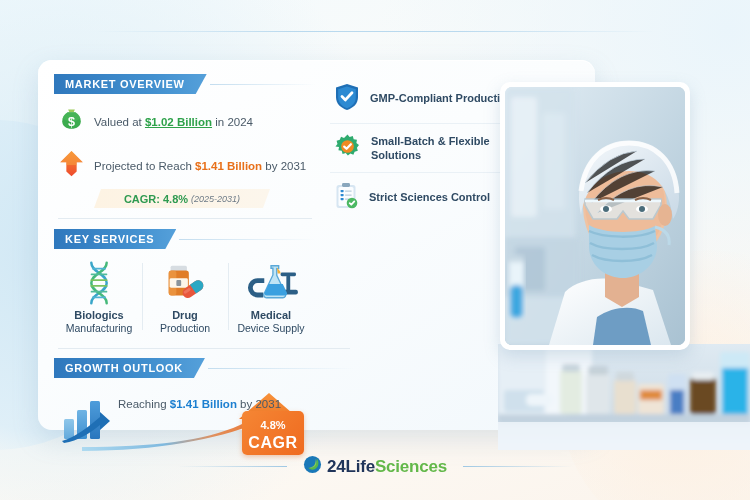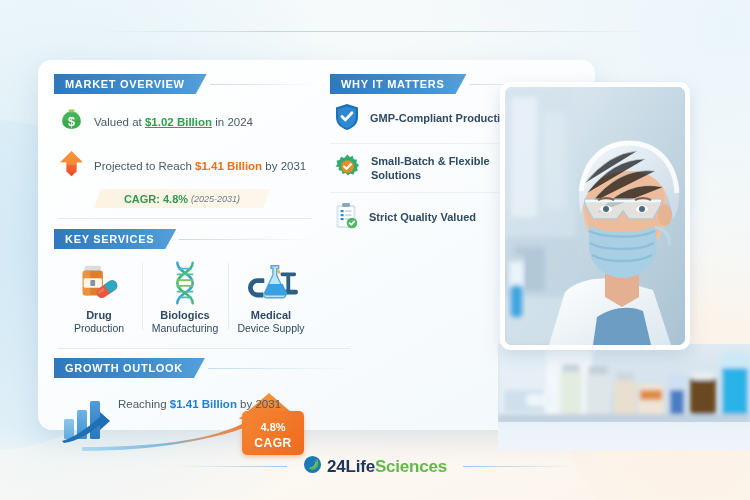--- a/index.html
+++ b/index.html
@@ -100,21 +100,21 @@
   .growth-text b { color: #1c7fd0; font-weight: bold; }
   .cagr-badge {
     position: absolute; left: 188px; top: 26px; width: 62px; height: 44px;
     background: linear-gradient(135deg,#f58634,#ef6a1f);
     border-radius: 5px; color: #fff; text-align: left;
     display: flex; flex-direction: column; align-items: center; justify-content: center;
     box-shadow: 0 2px 5px rgba(220,110,40,.35);
   }
   .cagr-badge .num { font-size: 17px; font-weight: bold; line-height: 1; }
   .cagr-badge .num span { font-size: 11px; }
-  .cagr-badge .lbl { font-size: 12px; font-weight: bold; letter-spacing: .6px; margin-top: 2px; }
+  .cagr-badge .lbl { font-size: 16px; font-weight: bold; letter-spacing: .6px; margin-top: 2px; }
 
   
   .right-col { position: absolute; left: 292px; top: 14px; width: 196px; }
   .why-row { display: flex; align-items: center; gap: 10px; padding: 9px 2px 8px 4px; }
   .why-row + .why-row { border-top: 1px solid #eaf1f6; }
   .why-text { font-size: 11px; font-weight: bold; color: #2f4a63; line-height: 1.2; }
 
   
   .photo-frame {
     position: absolute; left: 500px; top: 82px; width: 190px; height: 268px;
@@ -195,38 +195,20 @@
       </div>
 
       <div class="divider-h"></div>
 
       <div class="banner-wrap" style="margin-top:10px">
         <div class="banner">KEY SERVICES</div>
         <div class="banner-line"></div>
       </div>
 
       <div class="services">
-        <div class="svc">
-          <div class="svc-icon">
-            <svg width="50" height="48" viewBox="0 0 52 50">
-              <rect x="11" y="7" width="17" height="6" rx="1.6" fill="#d7dde2"></rect>
-              <rect x="9" y="12" width="21" height="26" rx="3" fill="#e07d28"></rect>
-              <rect x="9" y="12" width="8" height="26" rx="3" fill="#ee9a44" opacity=".75"></rect>
-              <rect x="10" y="20" width="19" height="10" rx="1.5" fill="#fdf6ea"></rect>
-              <rect x="17" y="22" width="5" height="6" rx="1" fill="#8b949b"></rect>
-              <g transform="rotate(-35 34 31)">
-                <rect x="22" y="26" width="24" height="11" rx="5.5" fill="#e8563c"></rect>
-                <path d="M34 26h6.5a5.5 5.5 0 0 1 0 11H34z" fill="#2ba8c4"></path>
-                <rect x="24" y="28" width="8" height="3" rx="1.5" fill="#ef7a63" opacity=".8"></rect>
-              </g>
-            </svg>
-          </div>
-          <div class="svc-l1">Drug</div>
-          <div class="svc-l2">Production</div>
-        </div>
         <div class="svc">
           <div class="svc-icon">
             <svg width="42" height="48" viewBox="0 0 42 50">
               <g fill="none" stroke-width="2.6" stroke-linecap="round">
                 <path d="M13 4c0 10 16 11 16 21s-16 11-16 21" stroke="#3aa6c9"></path>
                 <path d="M29 4c0 10-16 11-16 21s16 11 16 21" stroke="#46b97a"></path>
               </g>
               <g stroke-width="1.8" stroke-linecap="round">
                 <path d="M14.5 10h13" stroke="#4fb3d4"></path>
                 <path d="M13.2 16h15.6" stroke="#52bb9a"></path>
@@ -235,20 +217,38 @@
                 <path d="M13.2 34h15.6" stroke="#52bb9a"></path>
                 <path d="M14.5 40h13" stroke="#4fb3d4"></path>
               </g>
             </svg>
           </div>
           <div class="svc-l1">Biologics</div>
           <div class="svc-l2">Manufacturing</div>
         </div>
         <div class="svc">
           <div class="svc-icon">
+            <svg width="50" height="48" viewBox="0 0 52 50">
+              <rect x="11" y="7" width="17" height="6" rx="1.6" fill="#d7dde2"></rect>
+              <rect x="9" y="12" width="21" height="26" rx="3" fill="#e07d28"></rect>
+              <rect x="9" y="12" width="8" height="26" rx="3" fill="#ee9a44" opacity=".75"></rect>
+              <rect x="10" y="20" width="19" height="10" rx="1.5" fill="#fdf6ea"></rect>
+              <rect x="17" y="22" width="5" height="6" rx="1" fill="#8b949b"></rect>
+              <g transform="rotate(-35 34 31)">
+                <rect x="22" y="26" width="24" height="11" rx="5.5" fill="#e8563c"></rect>
+                <path d="M34 26h6.5a5.5 5.5 0 0 1 0 11H34z" fill="#2ba8c4"></path>
+                <rect x="24" y="28" width="8" height="3" rx="1.5" fill="#ef7a63" opacity=".8"></rect>
+              </g>
+            </svg>
+          </div>
+          <div class="svc-l1">Drug</div>
+          <div class="svc-l2">Production</div>
+        </div>
+        <div class="svc">
+          <div class="svc-icon">
             <svg width="58" height="48" viewBox="0 0 60 50">
               <path d="M6 30a10 10 0 0 1 10-10h7v5h-7a5 5 0 0 0 0 10h6v5h-6A10 10 0 0 1 6 30z" fill="#2c5f86"></path>
               <rect x="40" y="14" width="16" height="4" rx="1.5" fill="#2c5f86"></rect>
               <rect x="46" y="17" width="4" height="16" rx="1.5" fill="#2c5f86"></rect>
               <rect x="38" y="32" width="20" height="5" rx="2" fill="#2c5f86"></rect>
               <path d="M30 7h8v3h-2v7l9 19a3 3 0 0 1-2.7 4.4H25.7A3 3 0 0 1 23 35.6l9-19v-7h-2z" fill="#bfe4f5" stroke="#5aa8d8" stroke-width="1.4"></path>
               <path d="M27.5 26h14.8l4.3 9.2a2 2 0 0 1-1.8 2.8H25.2a2 2 0 0 1-1.8-2.8z" fill="#3aa0e0"></path>
               <path d="M36 8c1 3 4 4 4 7h-3z" fill="#f2b03c"></path>
             </svg>
           </div>
@@ -304,24 +304,20 @@
           <span>Reaching </span><b>$1.41 Billion</b><span> by 2031</span>
         </div>
         <div class="cagr-badge">
           <div class="num"><span>4.8</span><span>%</span></div>
           <div class="lbl">CAGR</div>
         </div>
       </div>
     </div>
 
     <div class="right-col">
-      <div class="banner-wrap">
-        <div class="banner">WHY IT MATTERS</div>
-        <div class="banner-line"></div>
-      </div>
 
       <div class="why-row">
         <span>
           <svg width="26" height="28" viewBox="0 0 26 28">
             <path d="M13 1 L24 4.5v9.5c0 7-5 11-11 13C7 25 2 21 2 14V4.5z" fill="#1f6fb5"></path>
             <path d="M13 3.4 L21.8 6.2v8c0 5.9-4.2 9.3-8.8 11-4.6-1.7-8.8-5.1-8.8-11v-8z" fill="#2d8ad2"></path>
             <path d="M8 13.6l3.4 3.3L18 9.8" fill="none" stroke="#fff" stroke-width="2.8" stroke-linecap="round" stroke-linejoin="round"></path>
           </svg>
         </span>
         <span class="why-text">GMP-Compliant Production</span>
@@ -351,21 +347,21 @@
             </g>
             <g fill="#b9cddd">
               <rect x="10.8" y="8.4" width="7" height="1.4" rx=".7"></rect>
               <rect x="10.8" y="12.4" width="7" height="1.4" rx=".7"></rect>
               <rect x="10.8" y="16.4" width="5" height="1.4" rx=".7"></rect>
             </g>
             <circle cx="18" cy="21" r="5.3" fill="#4cb963"></circle>
             <path d="M15.7 21.1l1.6 1.6 3-3.3" fill="none" stroke="#fff" stroke-width="1.8" stroke-linecap="round" stroke-linejoin="round"></path>
           </svg>
         </span>
-        <span class="why-text">Strict Quality Valued</span>
+        <span class="why-text">Strict Sciences Control</span>
       </div>
     </div>
   </div>
 
   <div class="photo-lower">
     <svg width="252" height="106" viewBox="0 0 252 106">
       <defs>
         <linearGradient id="bench" x1="0" y1="0" x2="0" y2="1">
           <stop offset="0" stop-color="#dfeaf2"></stop>
             <stop offset="62%" stop-color="#cfdde8"></stop>

